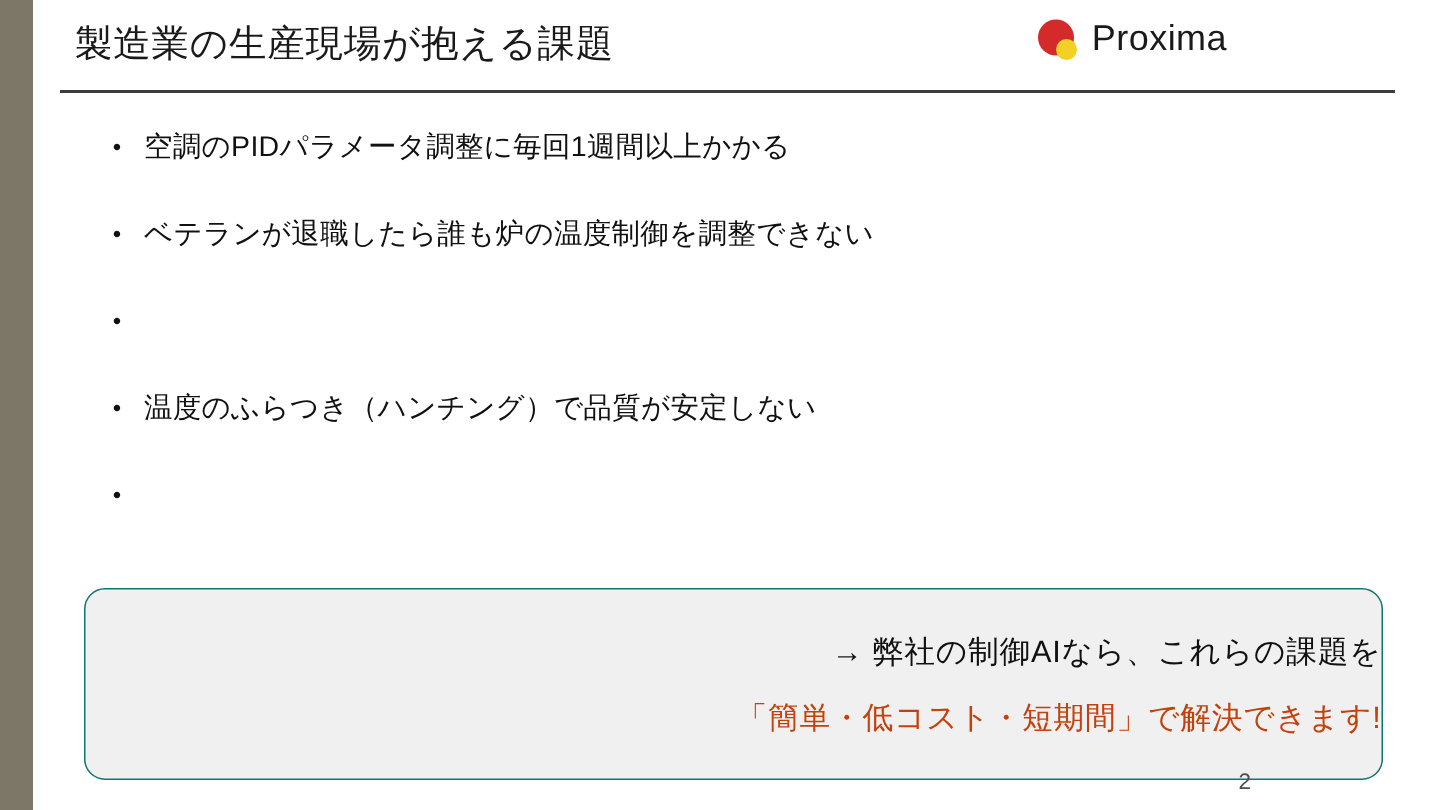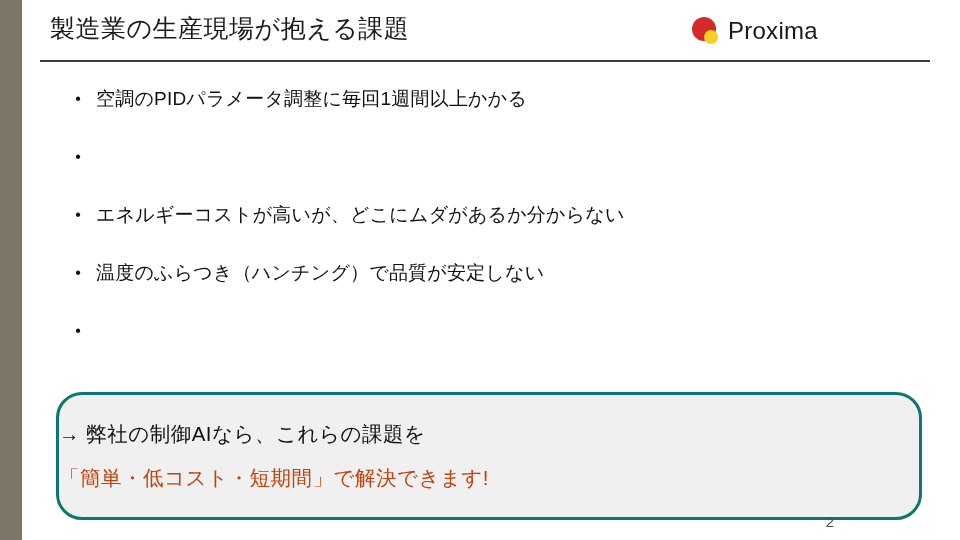--- a/index.html
+++ b/index.html
@@ -54,21 +54,21 @@
     width: 890px;
     height: 2px;
     background: #3c3c3c;
   }
   
   .logo {
     position: absolute;
     right: 38px;
     top: 12px;
     display: flex;
-    align-items: center;
+    align-items: flex-start;
     height: 38px;
   }
   .logo-mark {
     position: relative;
     width: 30px;
     height: 30px;
     margin-right: 8px;
   }
   .logo-dot-red {
     position: absolute;
@@ -121,26 +121,26 @@
     white-space: nowrap;
   }
   
   .callout {
     position: absolute;
     left: 56px;
     top: 392px;
     width: 866px;
     height: 128px;
     background: #f0f0f0;
-    border: 3px solid #0f766e;
-    border-radius: 26px;
+    border: 1px solid #0f766e;
+    border-radius: 14px;
     box-sizing: border-box;
     display: flex;
     flex-direction: column;
-    align-items: flex-start;
+    align-items: flex-end;
     justify-content: center;
   }
   .callout-line1 {
     font-size: 20.5px;
     color: #111111;
     letter-spacing: 0.5px;
     margin-bottom: 16px;
     white-space: nowrap;
   }
   .callout-line2 {
@@ -187,24 +187,24 @@
     <span class="logo-text">Proxima</span>
   </div>
 
   <div class="bullets">
     <div class="bullet-row">
       <span class="bullet-dot">•</span>
       <span class="bullet-text">空調のPIDパラメータ調整に毎回1週間以上かかる</span>
     </div>
     <div class="bullet-row">
       <span class="bullet-dot">•</span>
-    </div>
-    <div class="bullet-row">
-      <span class="bullet-dot">•</span>
-      <span class="bullet-text">エネルギーコストが高いが、どこにムダがあるか分からない</span>
+      <span class="bullet-text">ベテランが退職したら誰も炉の温度制御を調整できない</span>
+    </div>
+    <div class="bullet-row">
+      <span class="bullet-dot">•</span>
     </div>
     <div class="bullet-row">
       <span class="bullet-dot">•</span>
       <span class="bullet-text">温度のふらつき（ハンチング）で品質が安定しない</span>
     </div>
     <div class="bullet-row">
       <span class="bullet-dot">•</span>
     </div>
   </div>
 

